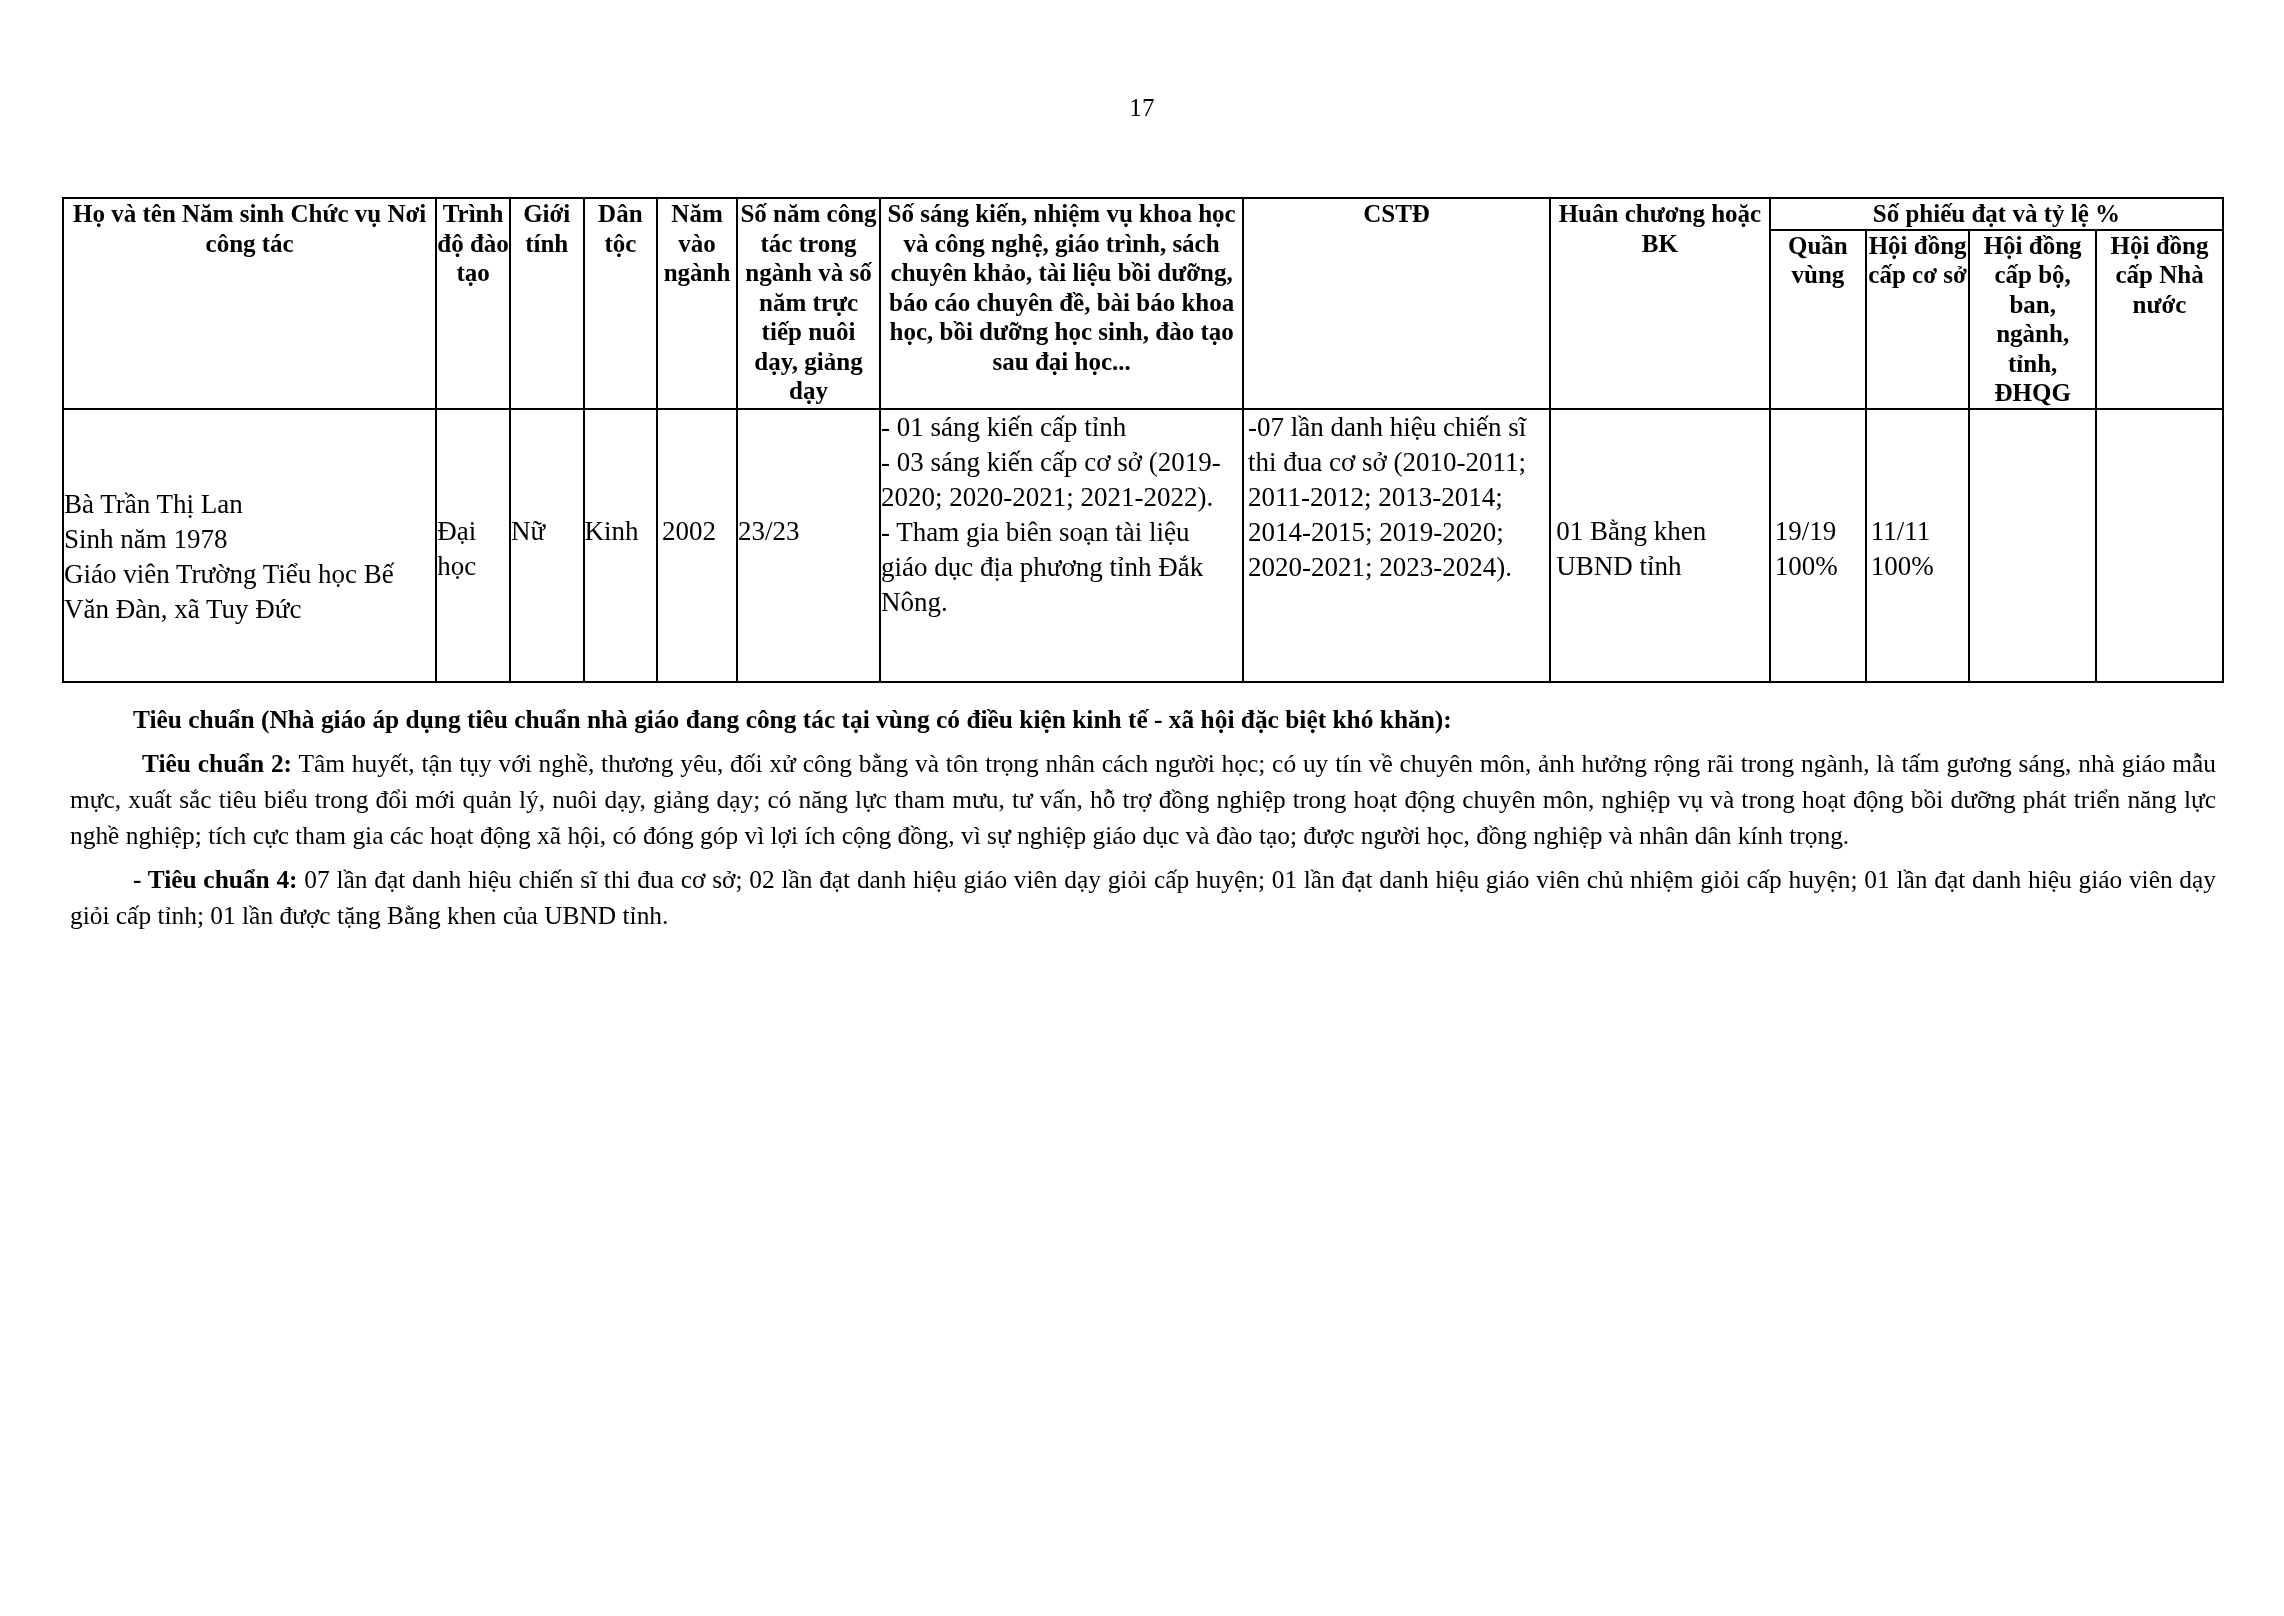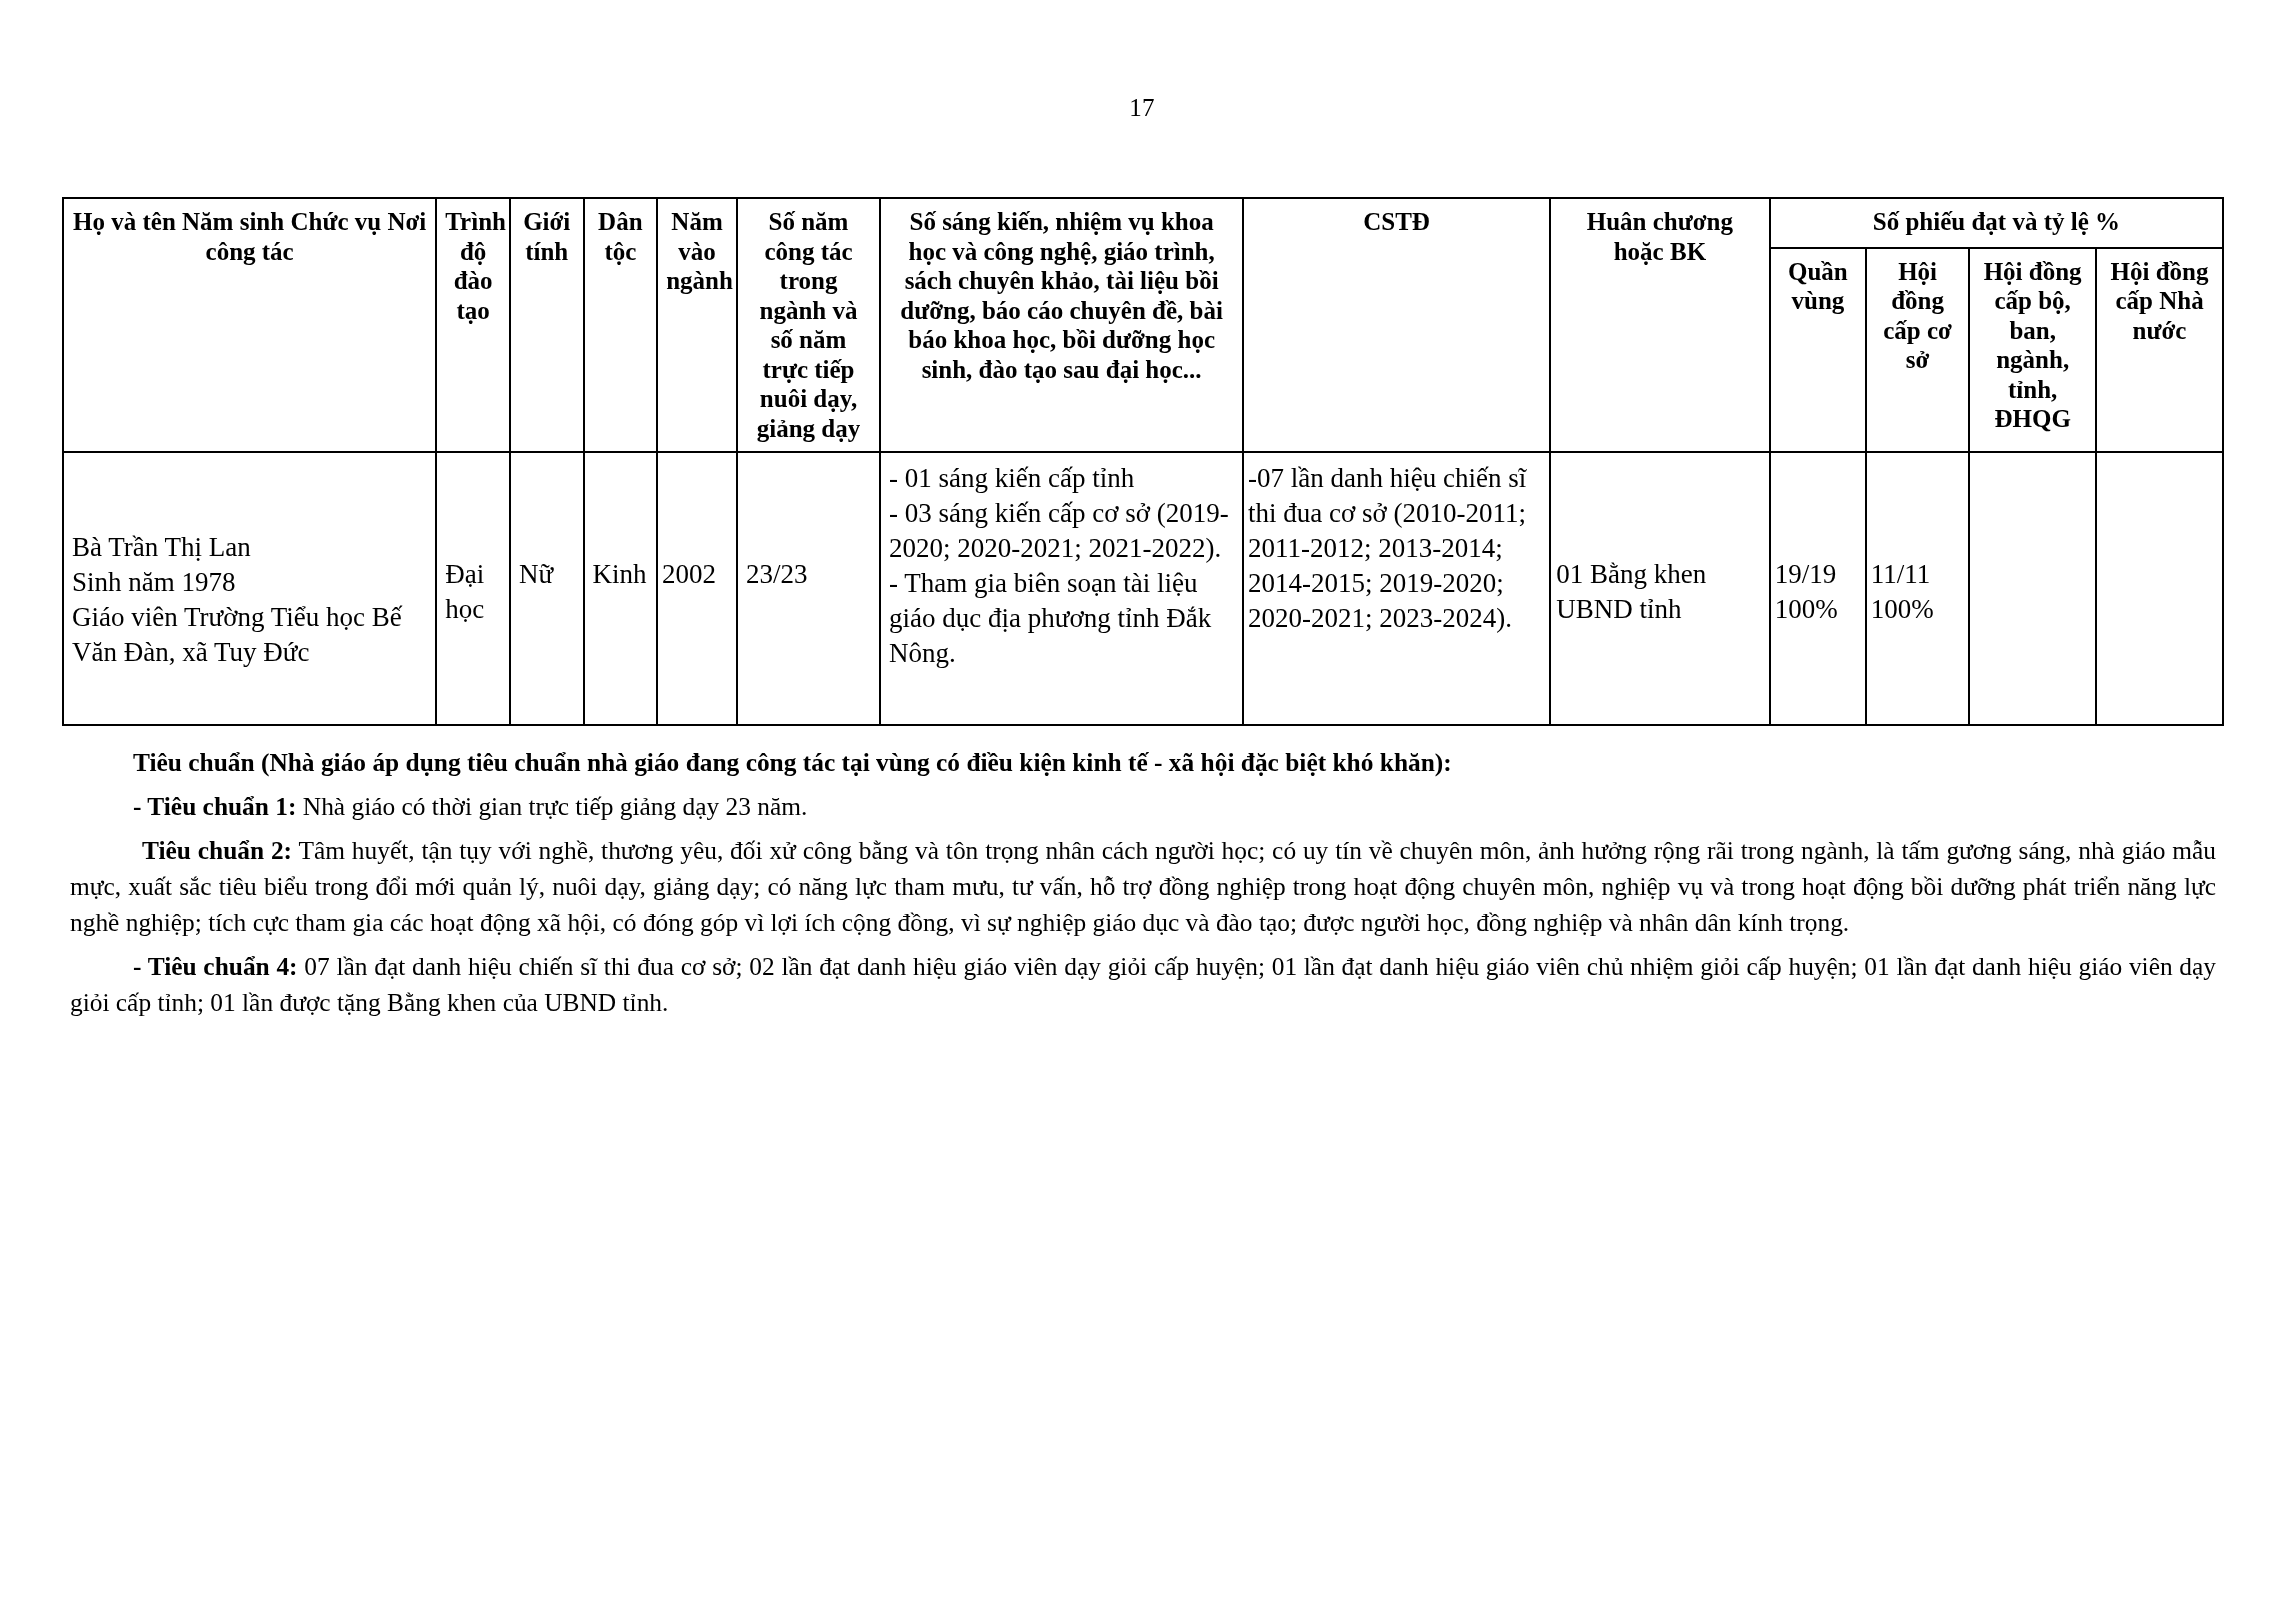--- a/index.html
+++ b/index.html
@@ -31,21 +31,21 @@
     margin: 75px 62px 0 62px;
   }
   table.main {
     width: 2162px;
     border-collapse: collapse;
     table-layout: fixed;
   }
   table.main td, table.main th {
     border: 2px solid #000000;
     vertical-align: top;
-    padding: 8px;
+    padding: 0;
     margin-top: 16px;
   }
   .hd {
     text-align: center;
     font-weight: bold;
     font-size: 25px;
     line-height: 1.18;
     padding: 6.5px 3.9px;
     vertical-align: middle;
   }
@@ -141,19 +141,18 @@
 100%</td>
           <td class="cell"></td>
           <td class="cell"></td>
         </tr>
       </tbody>
     </table>
   </div>
 
   <div class="notes">
     <p class="p-indent"><span class="b">Tiêu chuẩn (Nhà giáo áp dụng tiêu chuẩn nhà giáo đang công tác tại vùng có điều kiện kinh tế - xã hội đặc biệt khó khăn):</span></p>
-    <p class="p-indent"><span class="b">- Tiêu chuẩn 1:</span><span> Nhà giáo có thời gian trực tiếp giảng dạy 23 năm.</span></p>
     <p class="p-indent2"><span class="b">Tiêu chuẩn 2:</span><span> Tâm huyết, tận tụy với nghề, thương yêu, đối xử công bằng và tôn trọng nhân cách người học; có uy tín về chuyên môn, ảnh hưởng rộng rãi trong ngành, là tấm gương sáng, nhà giáo mẫu mực, xuất sắc tiêu biểu trong đổi mới quản lý, nuôi dạy, giảng dạy; có năng lực tham mưu, tư vấn, hỗ trợ đồng nghiệp trong hoạt động chuyên môn, nghiệp vụ và trong hoạt động bồi dưỡng phát triển năng lực nghề nghiệp; tích cực tham gia các hoạt động xã hội, có đóng góp vì lợi ích cộng đồng, vì sự nghiệp giáo dục và đào tạo; được người học, đồng nghiệp và nhân dân kính trọng.</span></p>
     <p class="p-indent"><span class="b">- Tiêu chuẩn 4:</span><span> 07 lần đạt danh hiệu chiến sĩ thi đua cơ sở; 02 lần đạt danh hiệu giáo viên dạy giỏi cấp huyện; 01 lần đạt danh hiệu giáo viên chủ nhiệm giỏi cấp huyện; 01 lần đạt danh hiệu giáo viên dạy giỏi cấp tỉnh; 01 lần được tặng Bằng khen của UBND tỉnh.</span></p>
   </div>
 
 </div>
 
 
 </body></html>

